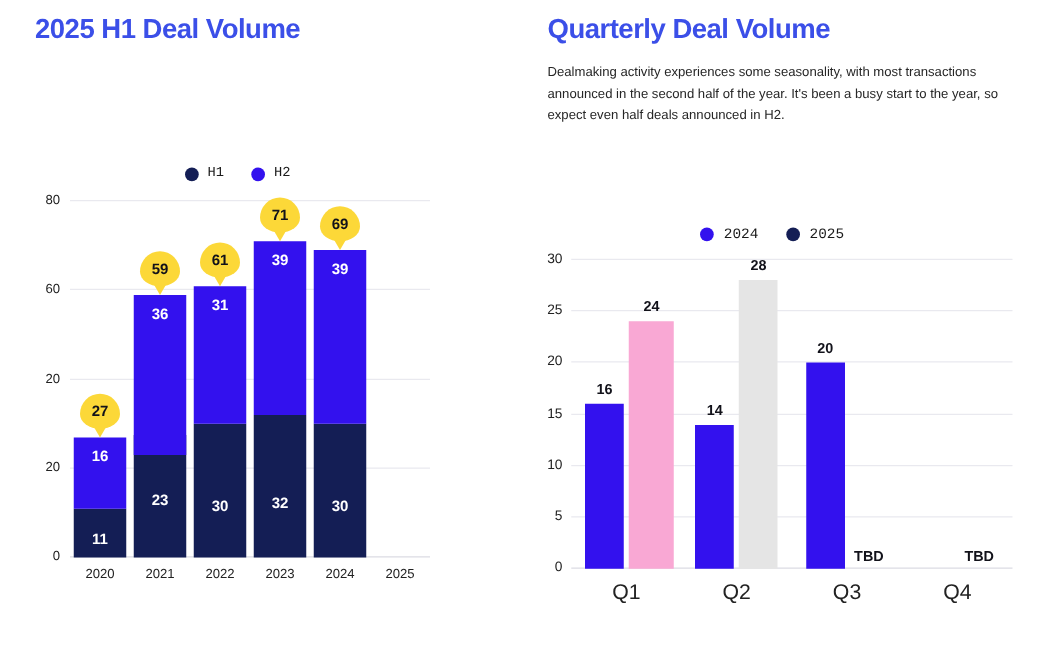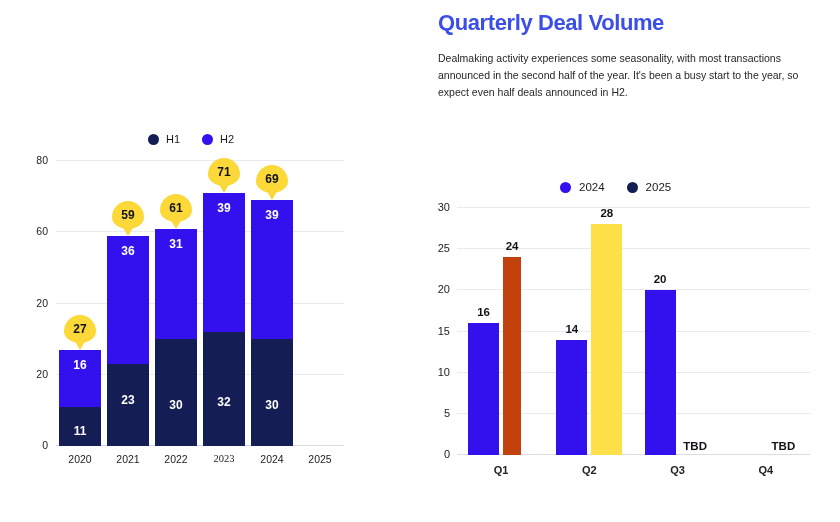--- a/index.html
+++ b/index.html
@@ -55,20 +55,21 @@
   }
   .legend-left  { left: 148px; top: 133px; }
   .legend-right { left: 560px; top: 181px; }
   .legend-item {
     display: flex;
     align-items: center;
     gap: 7px;
     font-size: 11px;
     font-weight: 500;
     color: #1b1b1b;
+    font-family: Liberation Mono, monospace;
   }
   .legend-right .legend-item { font-size: 11.5px; gap: 8px; }
   .legend-dot {
     width: 11px; height: 11px;
     border-radius: 50%;
     display: block;
   }
 
   
   .chart {
@@ -107,21 +108,21 @@
 
   .xtick {
     position: absolute;
     top: 100%;
     margin-top: 7px;
     transform: translateX(-50%);
     font-size: 10.5px;
     color: #222;
     white-space: nowrap;
   }
-  .chart-right .xtick { font-size: 11px; margin-top: 9px; font-weight: bold; }
+  .chart-right .xtick { font-size: 17px; margin-top: 9px; }
 
   
   .bar {
     position: absolute;
     bottom: 0;
   }
   .seg {
     position: absolute;
     left: 0;
     width: 100%;
@@ -186,20 +187,21 @@
     font-weight: 700;
     color: #12121a;
     white-space: nowrap;
   }
 </style>
 </head>
 <body>
 
 <div class="panel panel-left">
 
+  <div class="panel-title">2025 H1 Deal Volume</div>
 
   <div class="legend legend-left">
     <div class="legend-item">
       <span class="legend-dot" style="background:#141e55"></span>
       <span>H1</span>
     </div>
     <div class="legend-item">
       <span class="legend-dot" style="background:#3311ee"></span>
       <span>H2</span>
     </div>
@@ -251,21 +253,21 @@
           <div class="seg" style="background: rgb(20, 30, 85); height: 106.875px; bottom: 0px;">
             <div class="seg-label" style="top: 58.7812px;">30</div>
           </div>
           <div class="seg" style="background: rgb(51, 17, 238); height: 110.438px; bottom: 106.875px;">
             <div class="seg-label" style="top: 8px;">31</div>
           </div>
           <div class="pin" style="bottom: 224.312px;">
             <div class="pin-body">61<div class="pin-tail"></div></div>
           </div>
         </div>
-        <div class="xtick" style="left: 168px; font-family: Liberation Serif, serif;">2023</div>
+        <div class="xtick" style="left: 168px;">2023</div>
         <div class="bar" style="left: 147px; width: 42px; height: 285px;">
           <div class="seg" style="background: rgb(20, 30, 85); height: 114px; bottom: 0px;">
             <div class="seg-label" style="top: 62.7px;">32</div>
           </div>
           <div class="seg" style="background: rgb(51, 17, 238); height: 138.938px; bottom: 114px;">
             <div class="seg-label" style="top: 8px;">39</div>
           </div>
           <div class="pin" style="bottom: 259.938px;">
             <div class="pin-body">71<div class="pin-tail"></div></div>
           </div>
@@ -324,28 +326,28 @@
       <div class="gridline" style="bottom: 205.833px;">
         <div class="ytick">25</div>
       </div>
       <div class="gridline" style="bottom: 247px;">
         <div class="ytick">30</div>
       </div>
       <div class="xtick" style="left: 44.125px;">Q1</div>
       <div class="bar" style="left: 11.125px; width: 31px; height: 131.733px; background: rgb(51, 17, 238);">
         <div class="top-label" style="top: -17px;">16</div>
       </div>
-      <div class="bar" style="left: 46.125px; width: 18px; height: 197.6px; background: #c2410c;">
+      <div class="bar" style="left: 46.125px; width: 36px; height: 197.6px; background: #f9a8d4;">
         <div class="top-label" style="top: -17px;">24</div>
       </div>
       <div class="xtick" style="left: 132.375px;">Q2</div>
       <div class="bar" style="left: 99.375px; width: 31px; height: 115.267px; background: rgb(51, 17, 238);">
         <div class="top-label" style="top: -17px;">14</div>
       </div>
-      <div class="bar" style="left: 134.375px; width: 31px; height: 230.533px; background: #fde047;">
+      <div class="bar" style="left: 134.375px; width: 31px; height: 230.533px; background: #e5e5e5;">
         <div class="top-label" style="top: -17px;">28</div>
       </div>
       <div class="xtick" style="left: 220.625px;">Q3</div>
       <div class="bar" style="left: 187.625px; width: 31px; height: 164.667px; background: rgb(51, 17, 238);">
         <div class="top-label" style="top: -17px;">20</div>
       </div>
       <div class="bar" style="left: 222.625px; width: 31px; height: 20px;">
         <div class="tbd-label">TBD</div>
       </div>
       <div class="xtick" style="left: 308.875px;">Q4</div>

